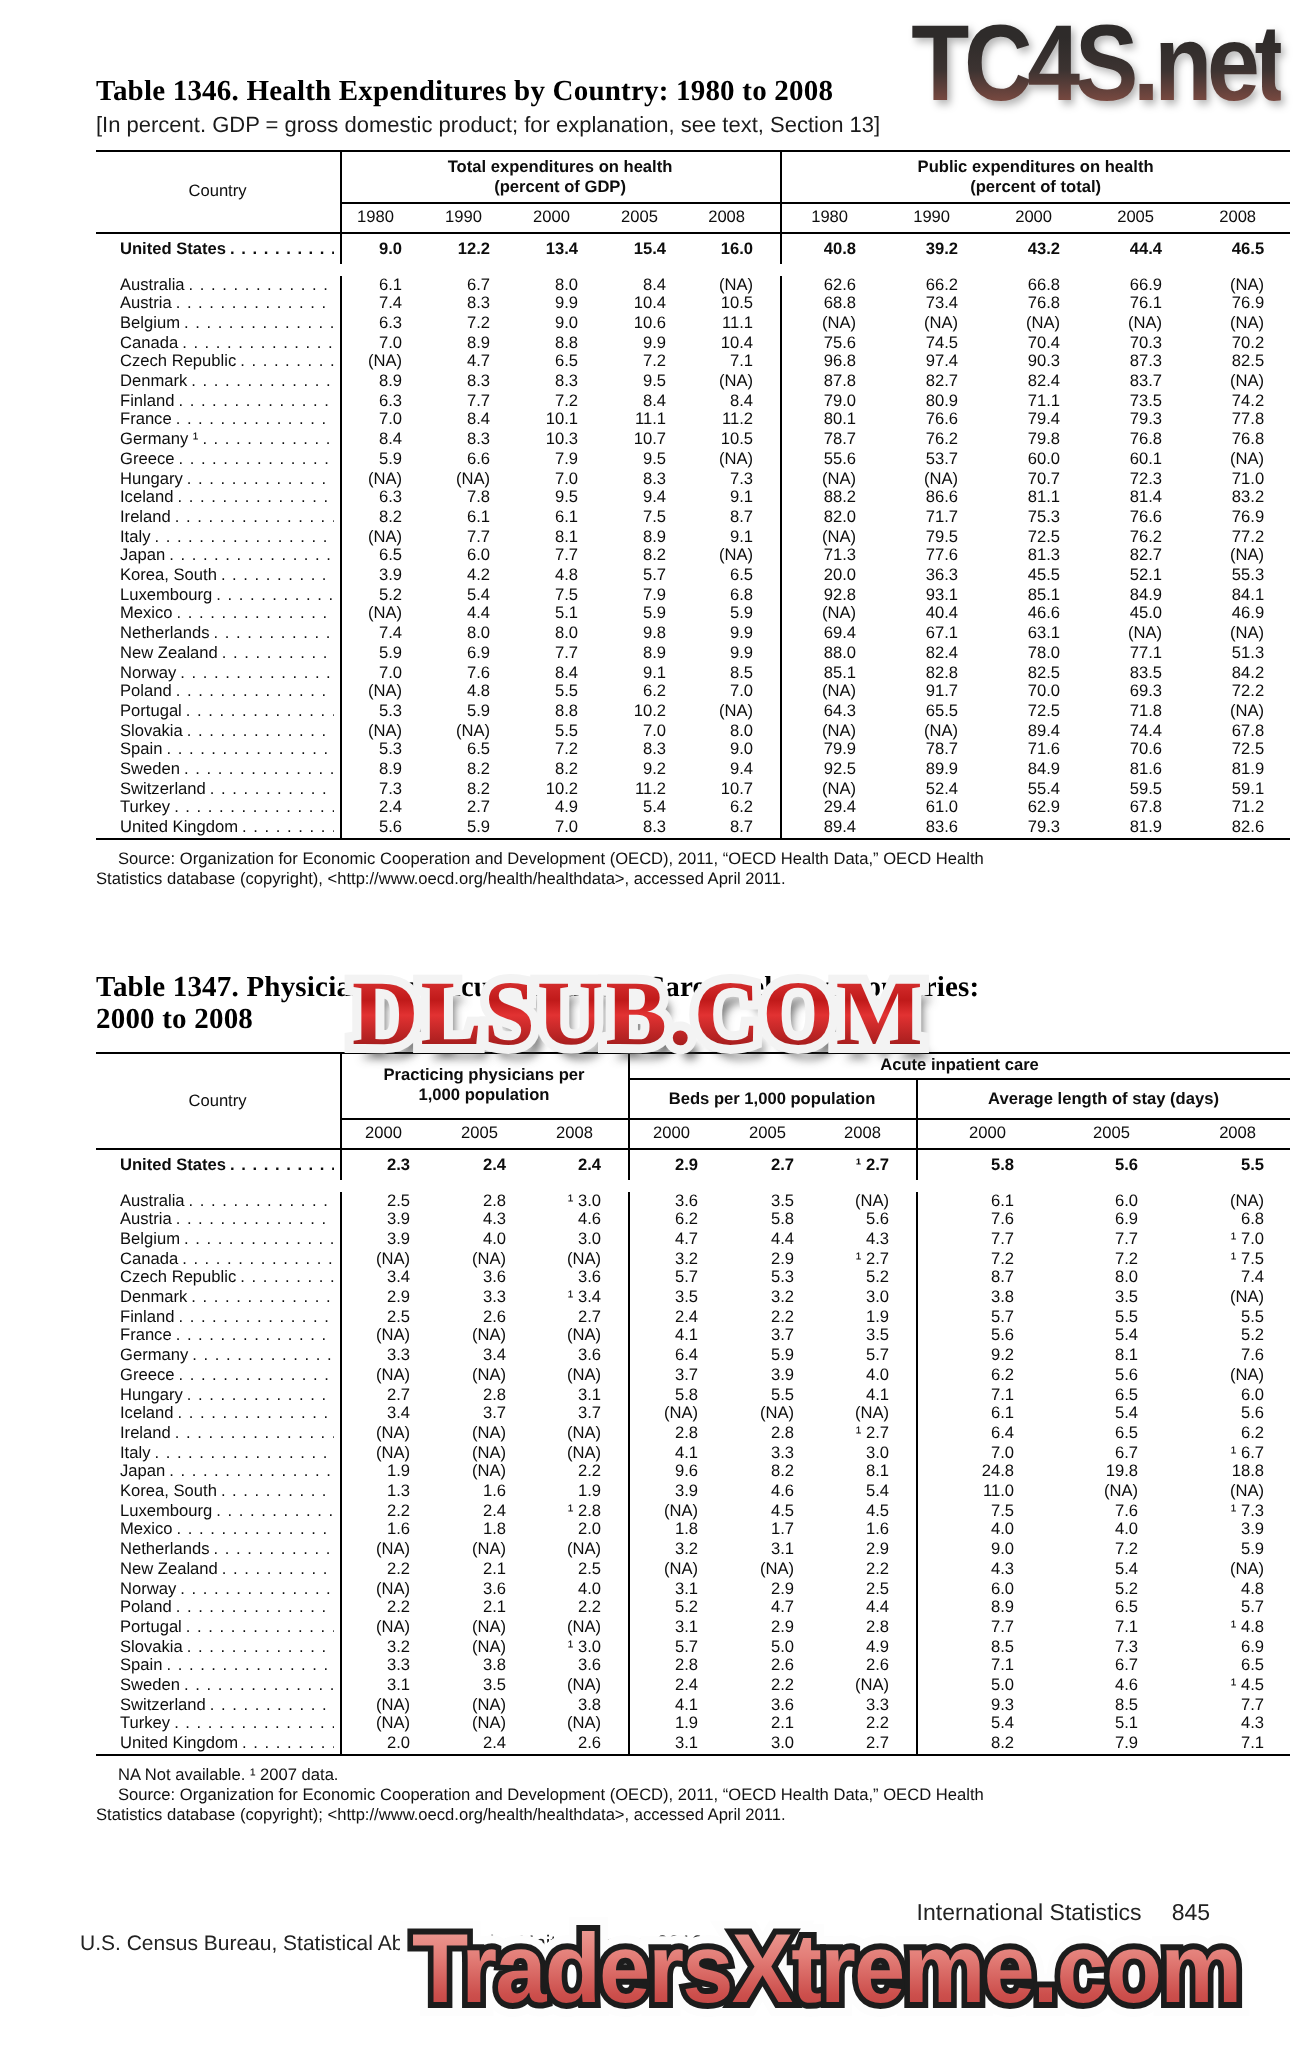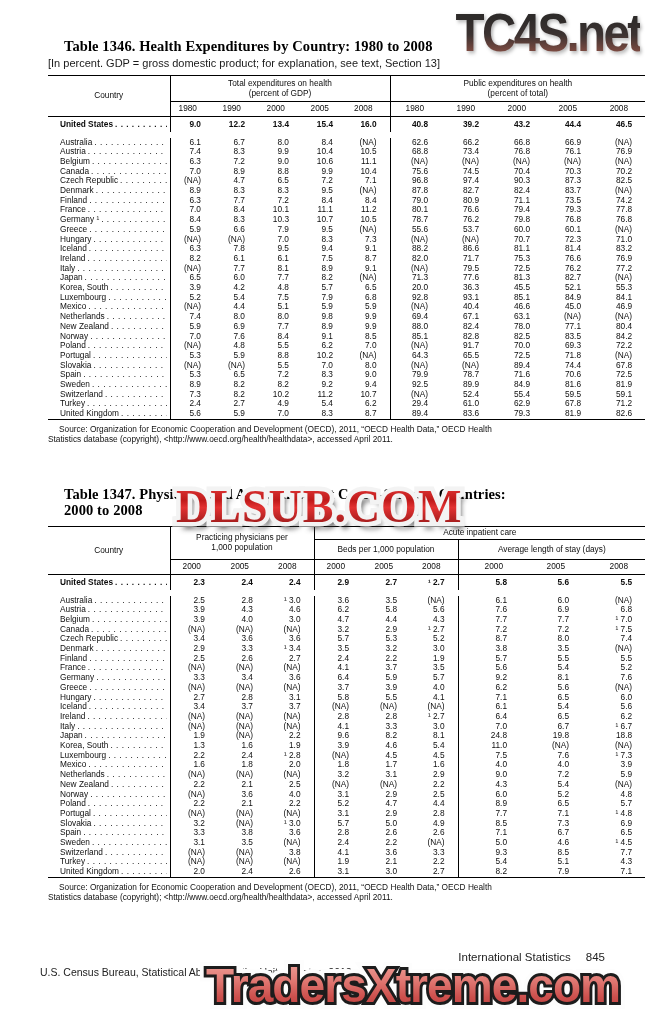--- a/index.html
+++ b/index.html
@@ -4,29 +4,29 @@
 <style>
   * { box-sizing: border-box; margin: 0; padding: 0; }
   html,body { width:652px; height:1024px; background:#fff; position:relative;
               font-family:"Liberation Sans", sans-serif; color:#111; overflow:hidden; }
 
   .tbl-block { position:absolute; left:48px; width:600px; }
   #block-1346 { top:38px; }
   #block-1347 { top:486px; }
 
   .tbl-title { font-family:"Liberation Serif", serif; font-weight:bold;
-               font-size:14.5px; line-height:16px; color:#000; letter-spacing:.1px;margin-left:16px; }
+               font-size:14.5px; line-height:16px; color:#000; letter-spacing:.1px; }
   .tbl-note  { font-size:11px; color:#1a1a1a; margin-top:3px; }
 
   table { border-collapse:collapse; width:597px; table-layout:fixed;
           margin-top:6px; border-top:1.6px solid #000; border-bottom:1.2px solid #000; }
   th, td { font-size:8.3px; line-height:9.7px; font-weight:normal; color:#0d0d0d; padding:0; }
 
   th.country-h { border-bottom:1.6px solid #000; text-align:center; vertical-align:middle; }
-  th.grp  { text-align:center; vertical-align:middle; border-bottom:1px solid #000; }           
+  th.grp  { text-align:center; vertical-align:middle; border-bottom:1px solid #000;font-weight:bold; }           
   tr.yr-row th { border-bottom:1.6px solid #000; height:15px; }
   th.yr { text-align:right; padding-right:17px; }
   .bl { border-left:1px solid #000; }
 
   td.val { text-align:right; padding-right:13px; white-space:nowrap; }
   td.country { padding-left:12px; }
   td.country .inner { display:flex; align-items:flex-start; overflow:hidden; }
   .cname { white-space:nowrap; }
   .dots { flex:1 1 auto; overflow:hidden; white-space:nowrap; margin:0 3px 0 2px; }
   .dots::after { content:". . . . . . . . . . . . . . . . . . . . . . . . . . . ."; letter-spacing:.5px; }
@@ -490,21 +490,21 @@
           </td>
           <td class="val bl">5.9</td>
           <td class="val">6.9</td>
           <td class="val">7.7</td>
           <td class="val">8.9</td>
           <td class="val">9.9</td>
           <td class="val bl">88.0</td>
           <td class="val">82.4</td>
           <td class="val">78.0</td>
           <td class="val">77.1</td>
-          <td class="val">80.4</td>
+          <td class="val">51.3</td>
         </tr>
         <tr>
           <td class="country">
             <div class="inner">
               <span class="cname">Norway</span>
               <span class="dots"></span>
             </div>
           </td>
           <td class="val bl">7.0</td>
           <td class="val">7.6</td>
@@ -1223,20 +1223,21 @@
           <td class="val">3.0</td>
           <td class="val">2.7</td>
           <td class="val bl">8.2</td>
           <td class="val">7.9</td>
           <td class="val">7.1</td>
         </tr>
       </tbody>
   </table>
 
   <div class="fn">
+    <div class="ind">NA Not available. ¹ 2007 data.</div>
     <div class="ind">Source: Organization for Economic Cooperation and Development (OECD), 2011, “OECD Health Data,” OECD Health</div>
     <div>Statistics database (copyright); &lt;http://www.oecd.org/health/healthdata&gt;, accessed April 2011.</div>
   </div>
 </div>
 
 <div class="footer-right">
   <span>International Statistics</span><span class="pg">845</span>
 </div>
 <div class="footer-left">U.S. Census Bureau, Statistical Abstract of the United States: 2012</div>
 

